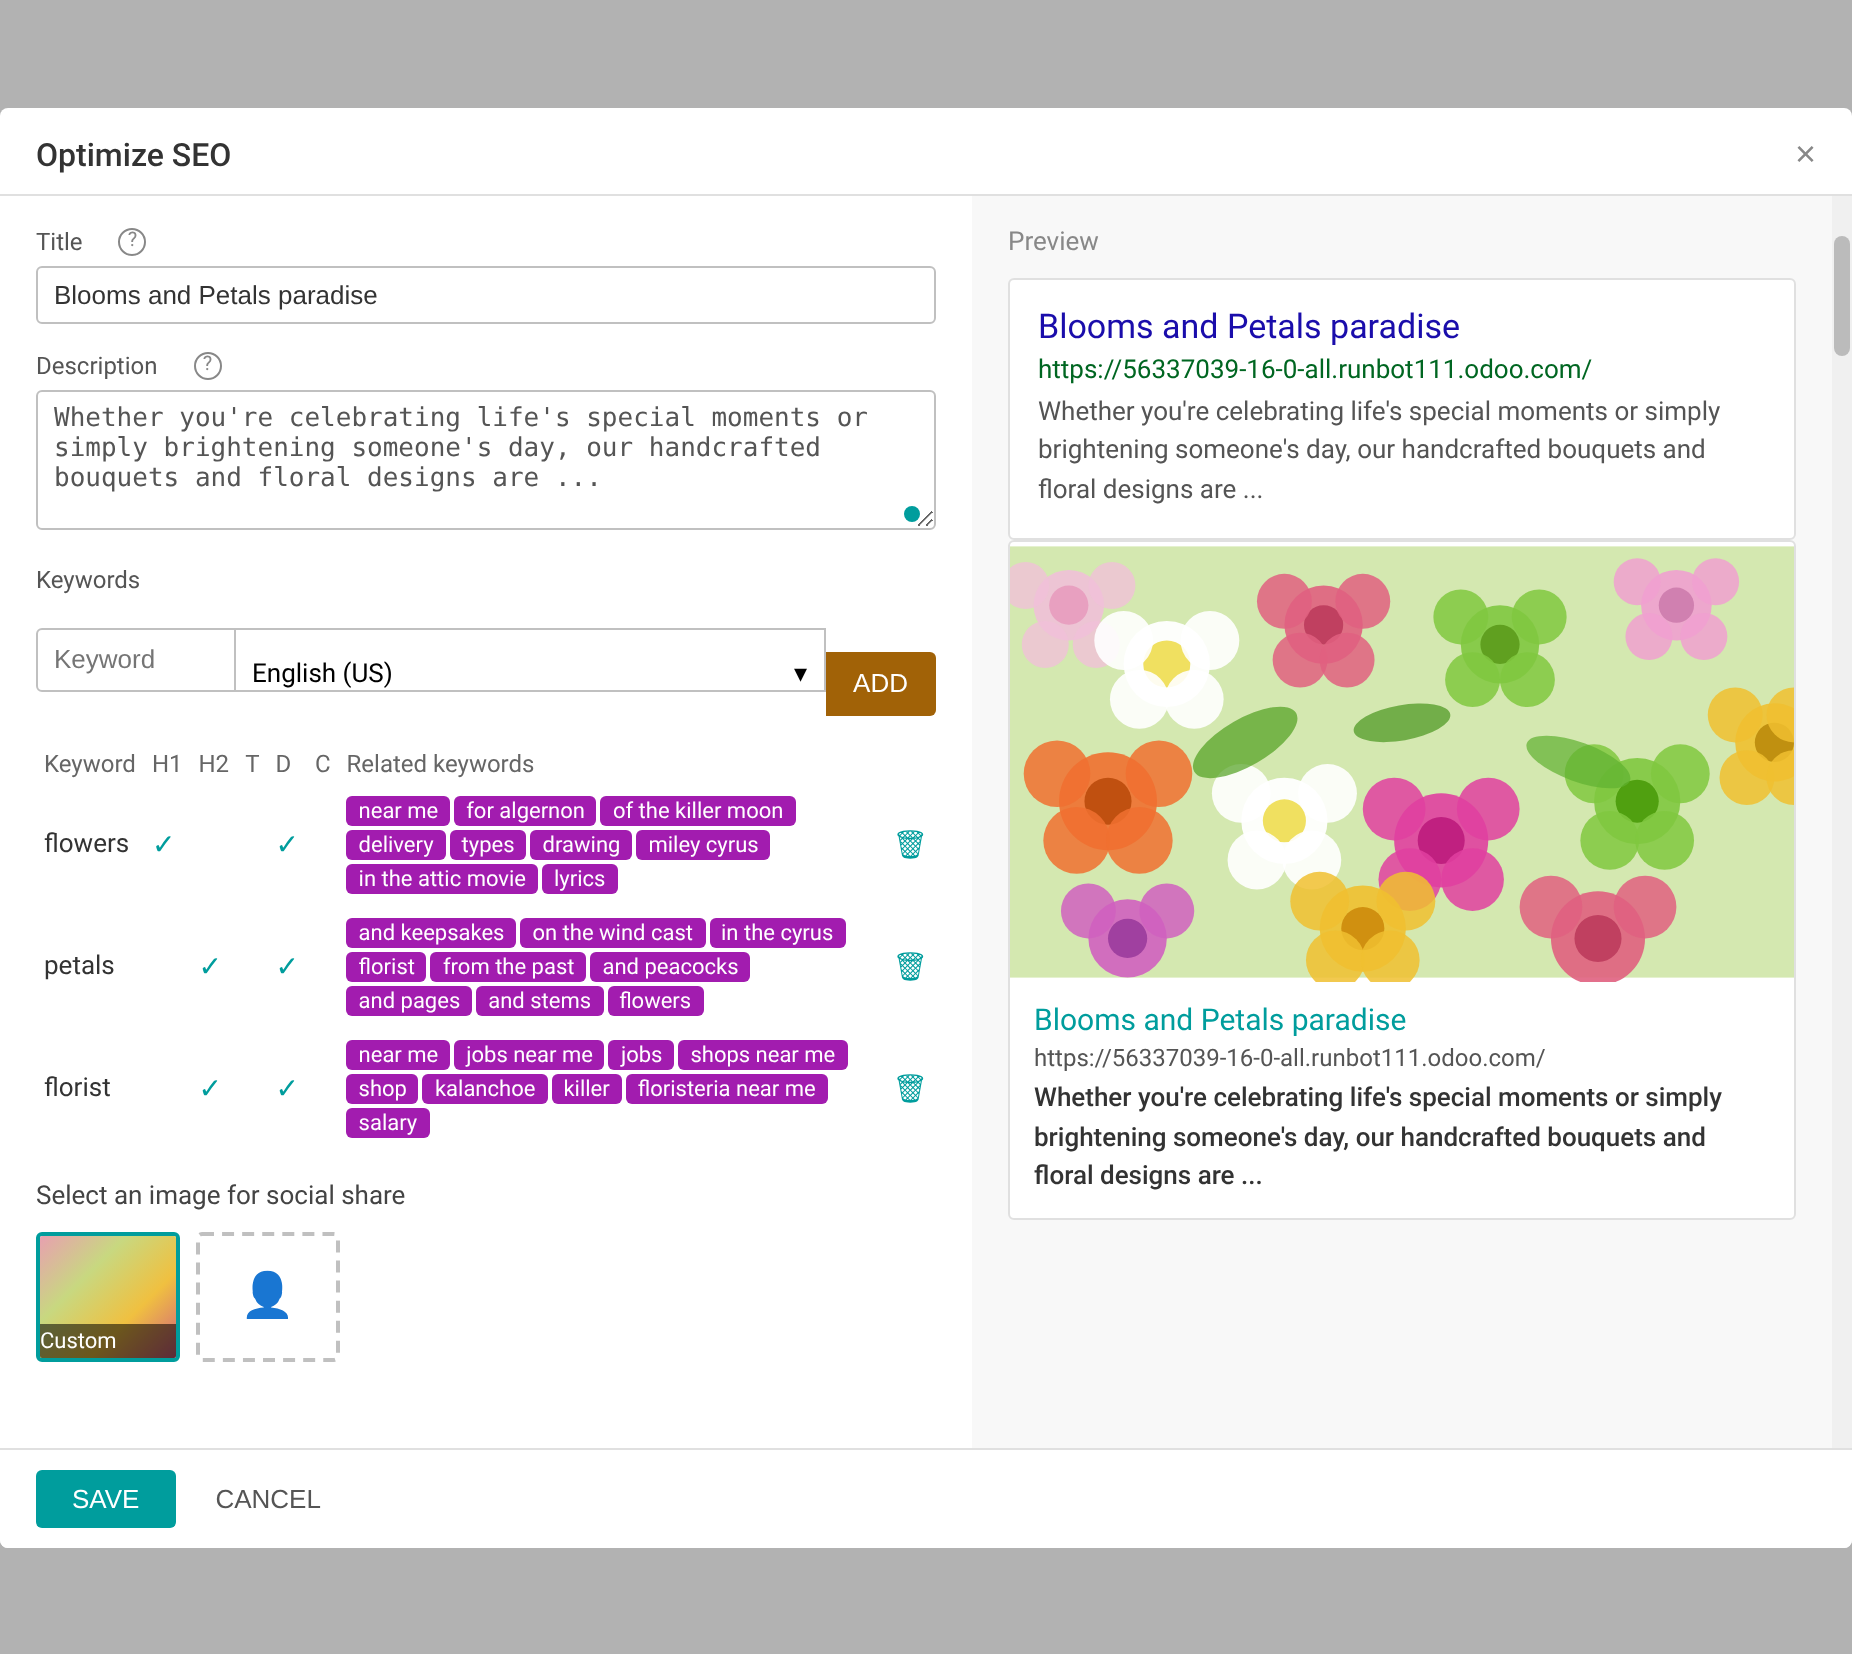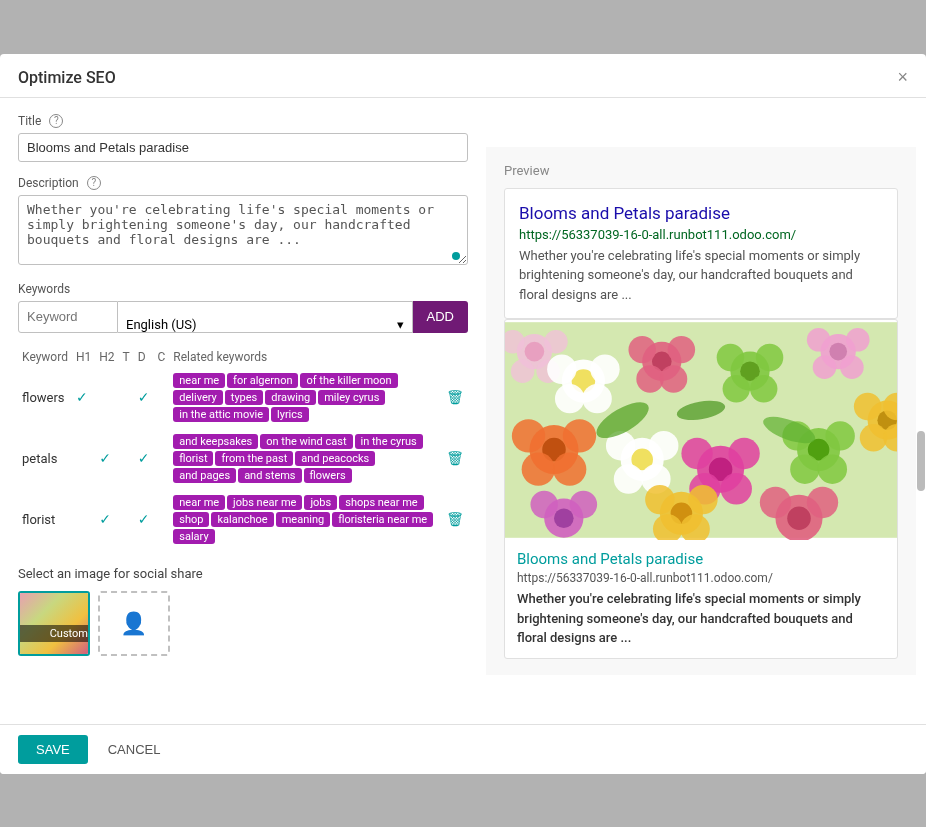--- a/index.html
+++ b/index.html
@@ -12,46 +12,46 @@
     .modal-title { font-size: 16px; font-weight: 500; color: #333; }
     .close-btn { background: none; border: none; cursor: pointer; font-size: 18px; color: #888; line-height: 1; }
 
     .left-panel { flex: 1; padding: 16px 18px; overflow-y: auto; }
 
     .scrollbar-track { width: 10px; background: #f0f0f0; flex-shrink: 0; position: relative; }
     .scrollbar-thumb { width: 8px; height: 60px; background: #bbb; border-radius: 4px; position: absolute; top: 20px; left: 1px; }
 
     
     .field-group { margin-bottom: 14px; }
-    .field-label { font-size: 12px; color: #555; margin-bottom: 5px; display: flex; align-items: center; gap: 8px; }
+    .field-label { font-size: 12px; color: #555; margin-bottom: 5px; display: flex; align-items: center; gap: 18px; }
     .help-icon { display: inline-flex; align-items: center; justify-content: center; width: 14px; height: 14px; border-radius: 50%; border: 1px solid #888; font-size: 10px; color: #888; cursor: help; }
     .field-input { width: 100%; border: 1px solid #c0c0c0; border-radius: 3px; padding: 6px 8px; font-size: 13px; color: #333; outline: none; }
     .field-textarea { width: 100%; border: 1px solid #c0c0c0; border-radius: 3px; padding: 6px 8px; font-size: 13px; color: #555; resize: vertical; height: 70px; outline: none; position: relative; }
 
     .textarea-wrapper { position: relative; }
     .textarea-dot { position: absolute; bottom: 8px; right: 8px; width: 8px; height: 8px; background: #009d9d; border-radius: 50%; }
 
     .keywords-row { display: flex; align-items: center; gap: 0; margin-bottom: 10px; }
     .keyword-input { border: 1px solid #c0c0c0; border-radius: 3px 0 0 3px; padding: 5px 8px; font-size: 13px; width: 100px; outline: none; height: 32px; }
     .language-select-inner { display: flex; align-items: flex-end; justify-content: space-between; width: 100%; border: 1px solid #c0c0c0; border-left: none; height: 32px; padding: 0 8px; cursor: pointer; background: #fff; }
-    .add-btn { background: #701a75; color: #fff; border: none; border-radius: 0 3px 3px 0; padding: 5px 14px; font-size: 13px; cursor: pointer; height: 32px; font-weight: 500; }
+    .add-btn { background: #a16207; color: #fff; border: none; border-radius: 0 3px 3px 0; padding: 5px 14px; font-size: 13px; cursor: pointer; height: 32px; font-weight: 500; margin-top: 24px; }
 
     .keywords-table { width: 100%; border-collapse: collapse; margin-top: 2px; }
     .keywords-table th { text-align: left; font-size: 12px; color: #666; padding: 3px 4px; font-weight: 400; }
     .keywords-table td { padding: 5px 4px; vertical-align: middle; }
     .kw-name { font-size: 13px; color: #333; min-width: 55px; }
     .check-icon { color: #009d9d; font-size: 14px; }
     .tag { display: inline-block; background: #a21caf; color: #fff; border-radius: 3px; padding: 1px 6px; font-size: 11px; margin: 1px 2px 1px 0; }
     .delete-icon { color: #009d9d; cursor: pointer; font-size: 14px; }
 
     
     .image-section-title { font-size: 13px; color: #444; margin: 16px 0 10px; }
     .image-thumbnails { display: flex; gap: 8px; }
     .thumb-selected { width: 72px; height: 65px; border: 2px solid #009d9d; border-radius: 3px; overflow: hidden; position: relative; cursor: pointer; }
-    .thumb-label { position: absolute; bottom: 12px; left: 0; right: 0; background: rgba(0,0,0,0.55); color: #fff; font-size: 11px; text-align: right; padding: 2px 0; }
+    .thumb-label { position: absolute; bottom: 0; left: 0; right: 0; background: rgba(0,0,0,0.55); color: #fff; font-size: 11px; text-align: left; padding: 2px 0; }
     .thumb-empty { width: 72px; height: 65px; border: 2px dashed #c0c0c0; border-radius: 3px; display: flex; align-items: center; justify-content: center; cursor: pointer; }
     .person-icon { color: #bbb; font-size: 22px; }
 
     
     .preview-label { font-size: 13px; color: #888; margin-bottom: 10px; }
     .preview-box { background: #fff; border: 1px solid #e0e0e0; border-radius: 3px; padding: 14px; margin-bottom: 0; }
     .preview-title-link { font-size: 17px; color: #1a0dab; text-decoration: none; font-weight: 400; display: block; margin-bottom: 4px; }
     .preview-url { font-size: 13px; color: #006621; margin-bottom: 4px; }
     .preview-desc { font-size: 13px; color: #545454; line-height: 1.5; }
 
@@ -156,40 +156,40 @@
                 <td><span class="tag">and keepsakes</span><span class="tag">on the wind cast</span><span class="tag">in the cyrus</span><span class="tag">florist</span><span class="tag">from the past</span><span class="tag">and peacocks</span><span class="tag">and pages</span><span class="tag">and stems</span><span class="tag">flowers</span></td>
                 <td><span class="delete-icon">🗑</span></td>
               </tr>
               <tr>
                 <td><span class="kw-name">florist</span></td>
                 <td></td>
                 <td><span class="check-icon">✓</span></td>
                 <td></td>
                 <td><span class="check-icon">✓</span></td>
                 <td></td>
-                <td><span class="tag">near me</span><span class="tag">jobs near me</span><span class="tag">jobs</span><span class="tag">shops near me</span><span class="tag">shop</span><span class="tag">kalanchoe</span><span class="tag">meaning</span><span class="tag">floristeria near me</span><span class="tag">salary</span></td>
+                <td><span class="tag">near me</span><span class="tag">jobs near me</span><span class="tag">jobs</span><span class="tag">shops near me</span><span class="tag">shop</span><span class="tag">kalanchoe</span><span class="tag">killer</span><span class="tag">floristeria near me</span><span class="tag">salary</span></td>
                 <td><span class="delete-icon">🗑</span></td>
               </tr>
             </tbody>
         </table>
 
         <div class="image-section-title">Select an image for social share</div>
         <div class="image-thumbnails">
           <div class="thumb-selected">
             <div style="width:100%;height:100%;background:linear-gradient(135deg,#e8a0b0,#c8d880,#f0c040,#d06080);"></div>
             <div class="thumb-label">Custom</div>
           </div>
           <div class="thumb-empty">
             <span class="person-icon">👤</span>
           </div>
         </div>
 
       </div>
 
-      <div style="display:flex;flex:0 0 440px;overflow:hidden;align-items:center;">
+      <div style="display:flex;flex:0 0 440px;overflow:hidden;">
         <div class="right-panel-inner">
 
           <div class="preview-label">Preview</div>
           <div class="preview-box">
             <a class="preview-title-link" href="#">Blooms and Petals paradise</a>
             <div class="preview-url">https://56337039-16-0-all.runbot111.odoo.com/</div>
             <div class="preview-desc">Whether you're celebrating life's special moments or simply brightening someone's day, our handcrafted bouquets and floral designs are ...</div>
           </div>
 
           <div class="social-preview-box">

